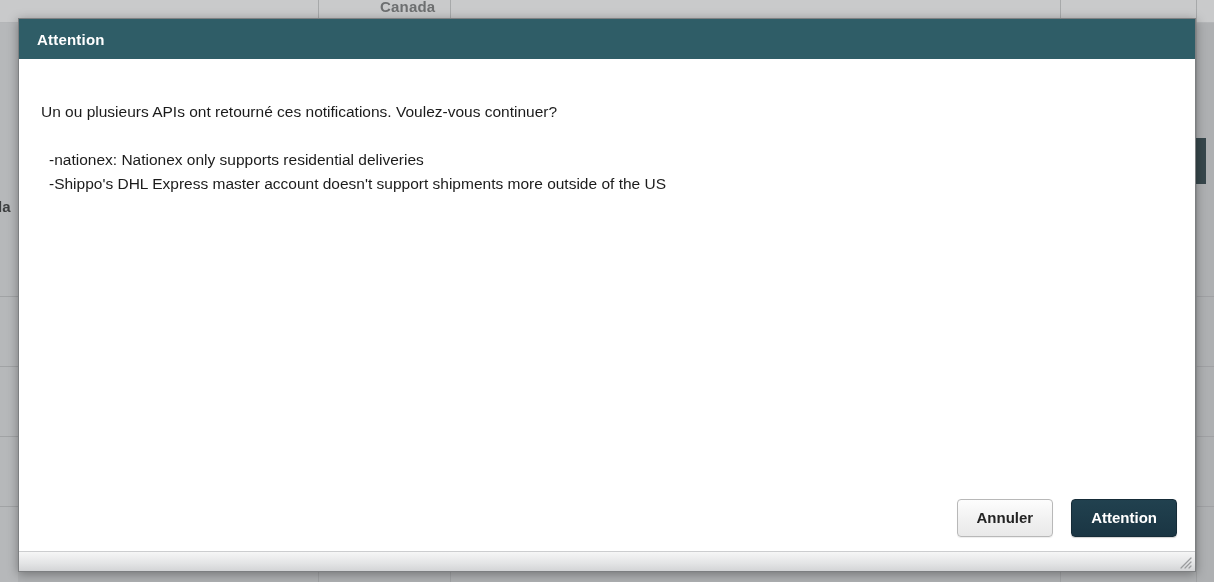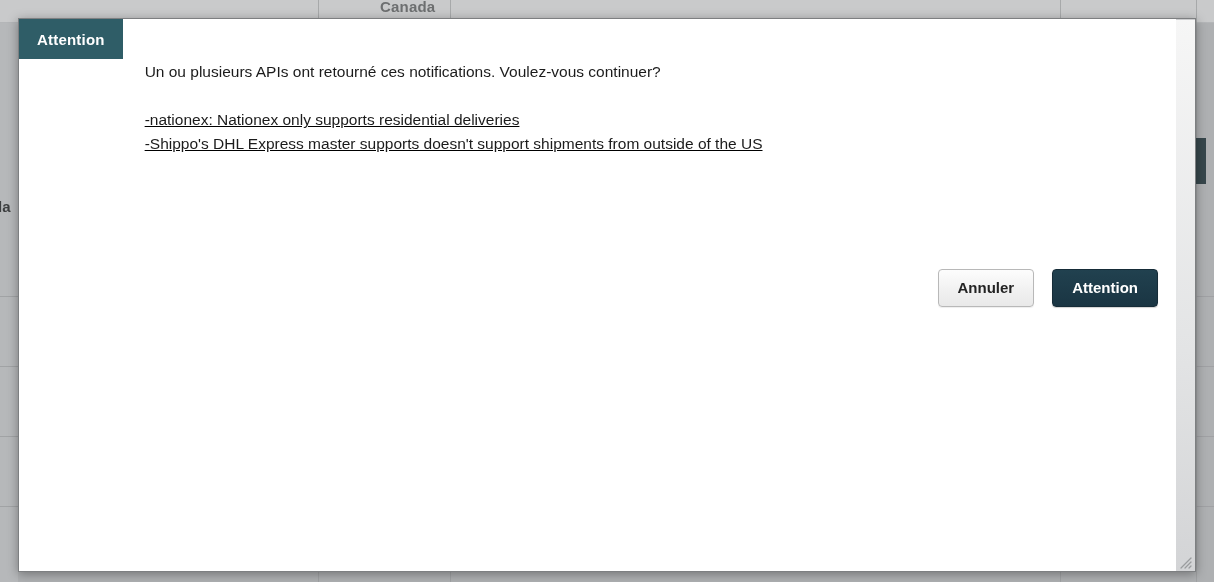--- a/index.html
+++ b/index.html
@@ -85,21 +85,21 @@
     position: absolute;
     left: 18px;
     top: 18px;
     width: 1178px;
     height: 554px;
     background: #ffffff;
     box-shadow: 0 2px 10px rgba(0,0,0,.35);
     border: 1px solid #7d7f81;
     box-sizing: border-box;
     display: flex;
-    flex-direction: row;
+    flex-direction: column;
   }
   #dialog-header {
     height: 40px;
     flex: 0 0 40px;
     background: #2f5d67;
     display: flex;
     align-items: center;
     padding: 0 18px;
     box-sizing: border-box;
   }
@@ -117,24 +117,23 @@
     position: relative;
     overflow: hidden;
   }
   .intro-line {
     font-size: 15.5px;
     color: #1b1b1b;
     line-height: 1.45;
     margin: 16px 0 26px 0;
   }
   .note-list {
-    margin: 0;
+    margin: 8px;
     padding: 0;
     list-style: none;
-    text-decoration: underline;
   }
   .note-item {
     font-size: 15.5px;
     color: #1b1b1b;
     line-height: 1.47;
     margin: 0 0 1px 0;
     padding-right: 16px;
   }
 
   
@@ -209,21 +208,21 @@
 
   <div id="dialog-header">
     <span id="dialog-title">Attention</span>
   </div>
 
   <div id="dialog-body">
     <p class="intro-line">Un ou plusieurs APIs ont retourné ces notifications. Voulez-vous continuer?</p>
 
     <ul class="note-list">
       <li class="note-item">-nationex: Nationex only supports residential deliveries</li>
-      <li class="note-item">-Shippo's DHL Express master supports doesn't support shipments from outside of the US</li>
+      <li class="note-item">-Shippo's DHL Express master account doesn't support shipments more outside of the US</li>
     </ul>
   </div>
 
   <div id="dialog-actions">
     <button class="btn btn-cancel">Annuler</button>
     <button class="btn btn-confirm">Attention</button>
   </div>
 
   <div id="dialog-statusbar">
     <svg id="resize-handle" viewBox="0 0 14 14">

